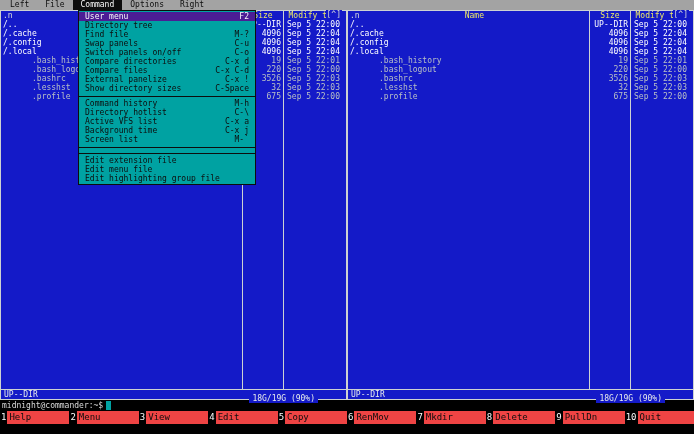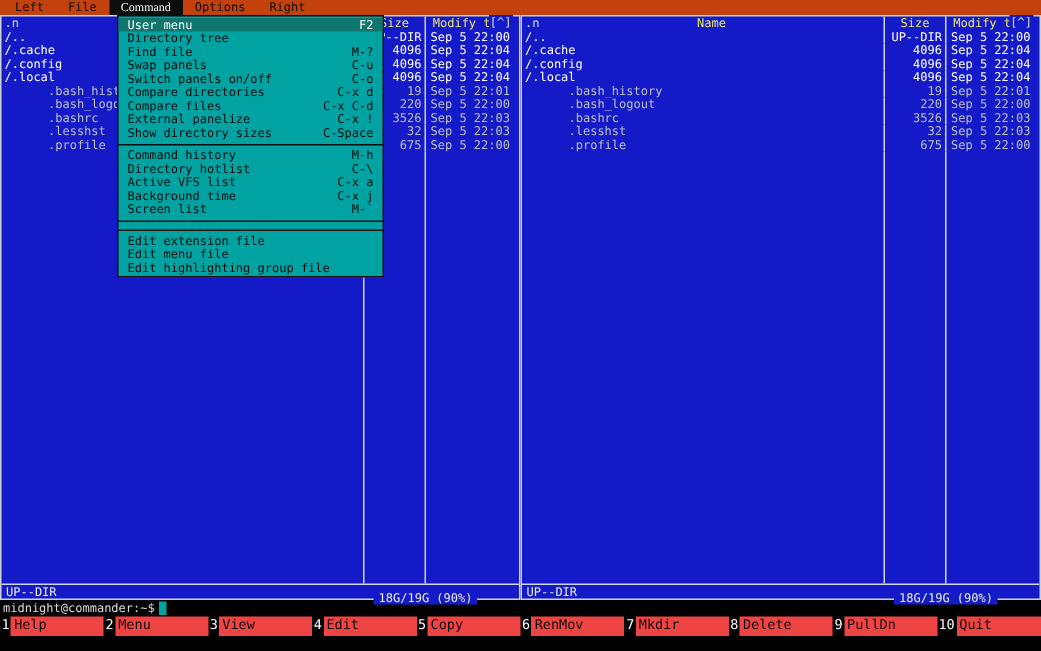--- a/index.html
+++ b/index.html
@@ -8,25 +8,25 @@
     position: relative;
     width: 694px; height: 434px;
     background: #000;
     font-family: "DejaVu Sans Mono", monospace;
     font-size: 8px; line-height: 9px;
     overflow: hidden;
     cursor: default;
   }
   
   .menubar {
-    height: 10px; background: #c2410c; color: #0d0d0d;
+    height: 10px; background: #a3a3a3; color: #0d0d0d;
     display: flex; align-items: stretch; padding-left: 2px;
   }
   .mitem { padding: 0 8px; line-height: 10px; white-space: pre; }
-  .mitem.active { background: #0d0d0d; color: #fbfbfb; font-family: Liberation Serif, serif; }
+  .mitem.active { background: #0d0d0d; color: #fbfbfb; }
   
   .panels { display: flex; height: 390px; background: #141ac8; }
   .panel {
     position: relative; width: 50%; height: 100%;
     border: 1px solid #cdd2d2; background: #141ac8;
     display: flex; flex-direction: column; color: #b9c0c4;
   }
   .prow { display: grid; grid-template-columns: 1fr 42px 62px; height: 9px; line-height: 9px; }
   .cell-name { padding-left: 2px; overflow: hidden; white-space: nowrap; }
   .cell-size { border-left: 1px solid #cdd2d2; border-right: 1px solid #cdd2d2; text-align: right; padding-right: 2px; overflow: hidden; white-space: nowrap; }
@@ -50,21 +50,21 @@
     background: #141ac8; color: #e8ecec; padding: 0 3px;
     height: 9px; line-height: 9px; white-space: pre;
   }
   
   .dropdown {
     position: absolute; left: 78px; top: 10px; width: 178px;
     background: #00a2a2; color: #0d0d0d;
     border: 1px solid #0d0d0d; padding: 1px 0; z-index: 10;
   }
   .ditem { display: flex; justify-content: space-between; height: 9px; line-height: 9px; padding: 0 6px; white-space: pre; }
-  .ditem.selected { background: #0f766e; color: #fbfbfb; gap: 40px; }
+  .ditem.selected { background: #4c1d95; color: #fbfbfb; gap: 40px; }
   .ditem.separator { height: 4px; border-bottom: 1px solid #0d0d0d; margin-bottom: 2px; padding: 0; }
   .dshort { margin-left: 10px; }
   
   .hint { height: 10px; line-height: 10px; background: #000; color: #c9c9c9; padding-left: 2px; white-space: pre; }
   .cmdline { height: 11px; background: #000; color: #dcdcdc; padding-left: 2px; display: flex; align-items: center; white-space: pre; }
   .cursor { display: inline-block; width: 5px; height: 9px; background: #00a2a2; margin-left: 3px; }
   .keybar { height: 13px; display: flex; background: #000; font-size: 9px; line-height: 13px; }
   .fkey { flex: 1; display: flex; min-width: 0; }
   .fnum { color: #fbfbfb; padding: 0 1px; white-space: pre; }
   .flabel { flex: 1; background: #ef4444; color: #0d0d0d; padding-left: 2px; overflow: hidden; white-space: pre; }

